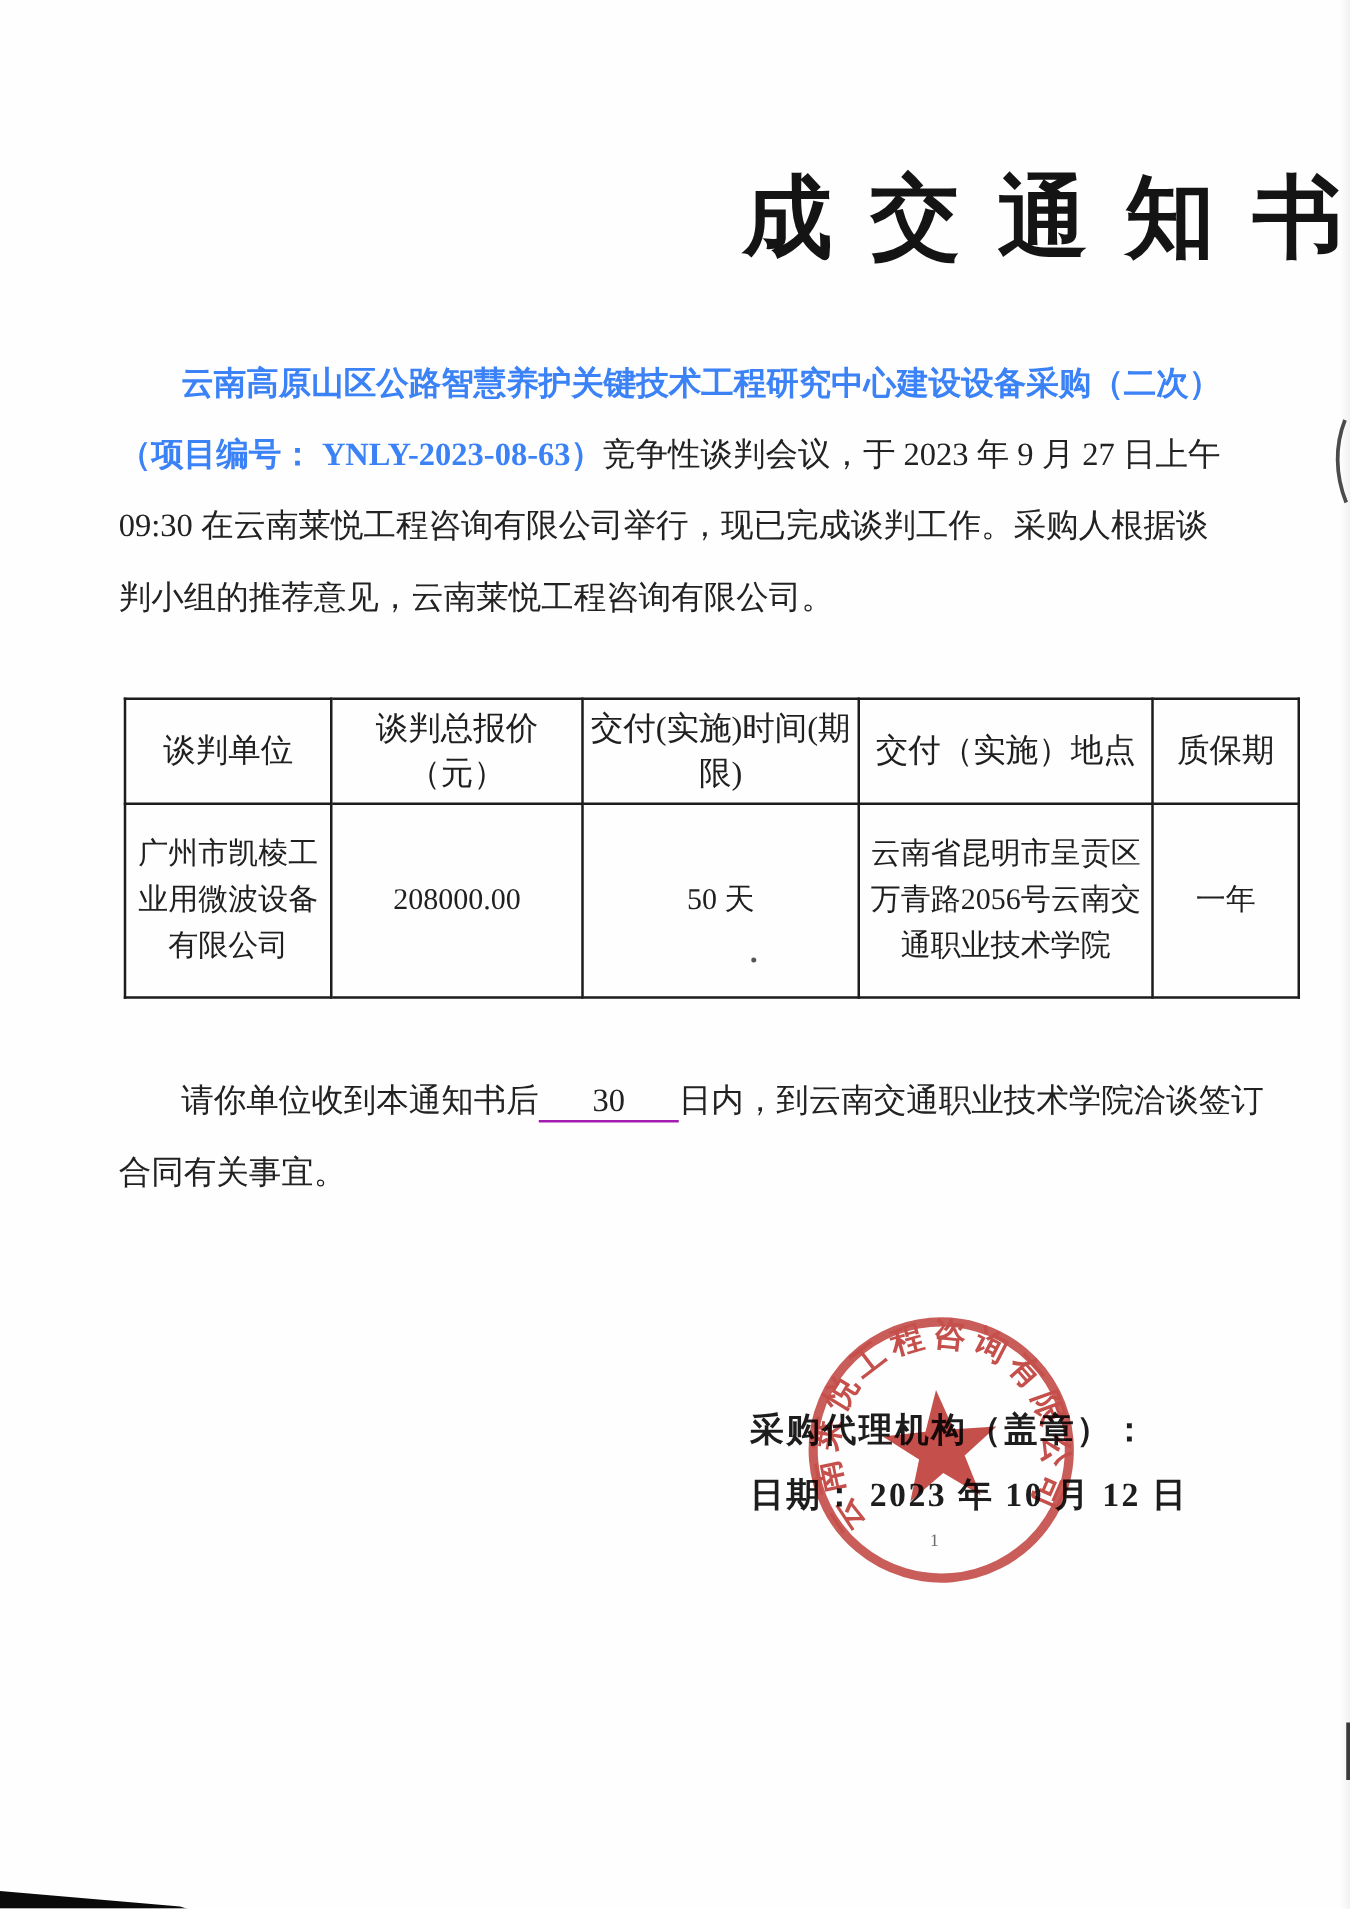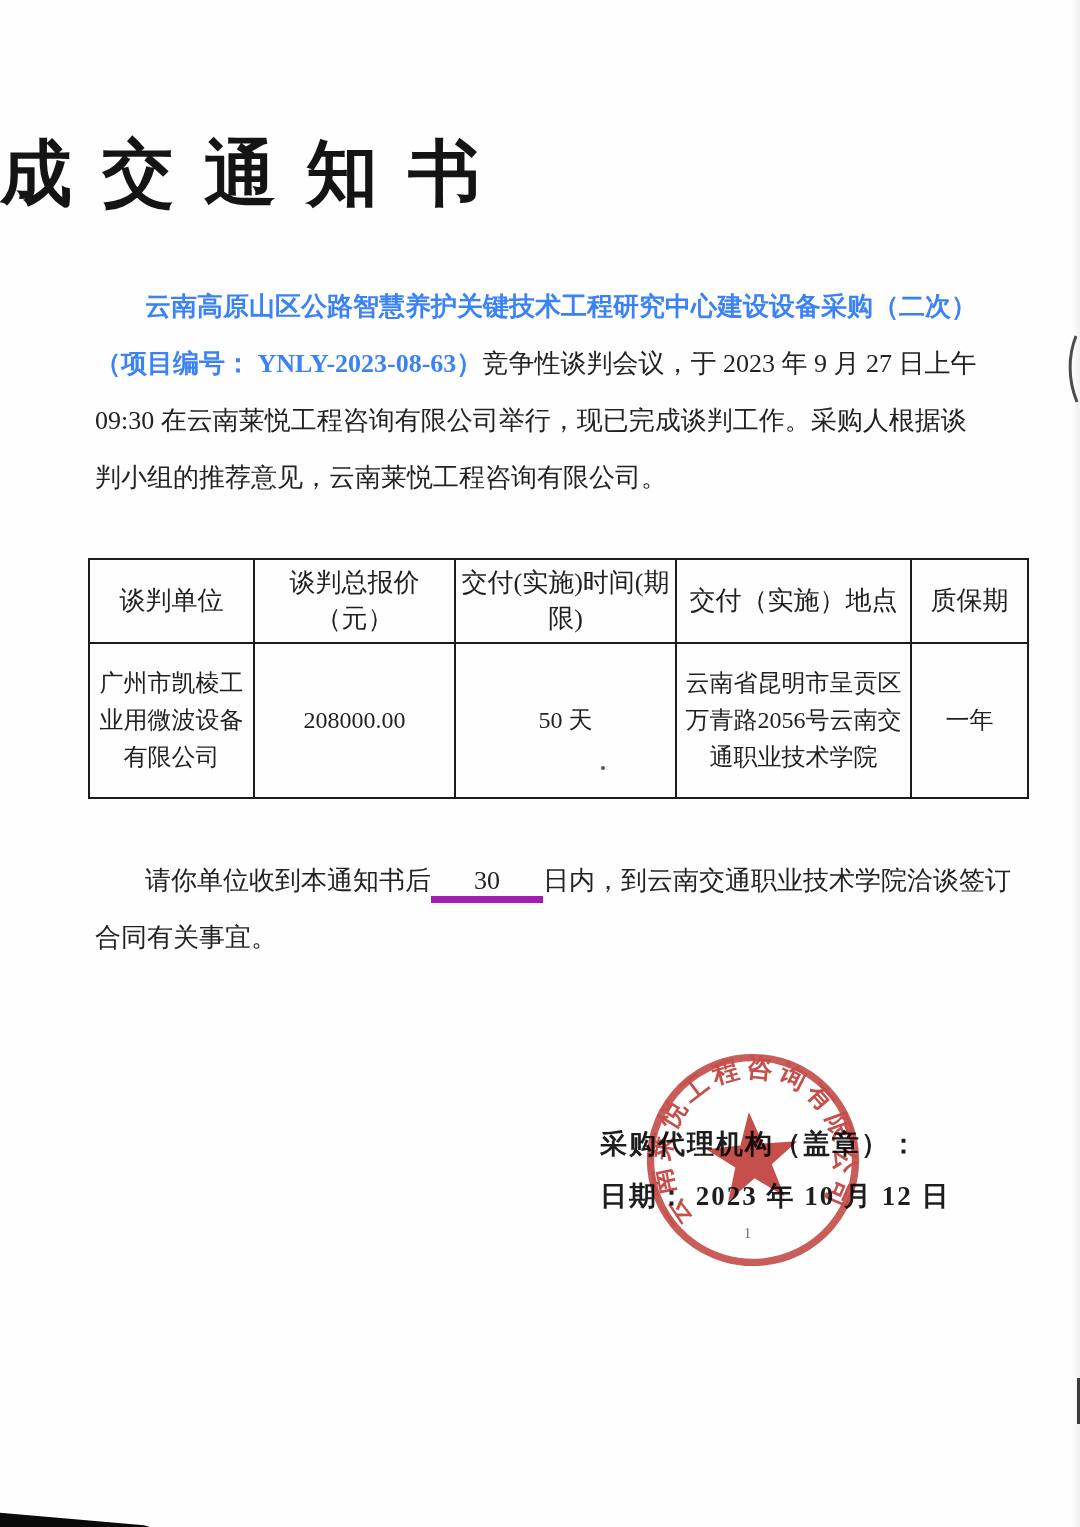--- a/index.html
+++ b/index.html
@@ -15,21 +15,21 @@
     position:absolute;inset:0;
     background:#fefefe;
   }
   
   .edge-shade{
     position:absolute;top:0;right:0;width:8px;height:100%;
     background:linear-gradient(to right, rgba(0,0,0,0), rgba(0,0,0,0.05));
   }
   .doc-title{
     position:absolute;top:126px;left:0;width:100%;
-    margin:0;text-align:left;
+    margin:0;text-align:right;
     font-size:72px;font-weight:900;letter-spacing:6px;
     color:#141414;
   }
   .addressee{
     position:absolute;top:224px;left:158px;
     font-size:27px;font-weight:bold;color:#1a1a1a;
     white-space:nowrap;
   }
   .addressee .addr-name{
     border-bottom:3px solid #222;
@@ -40,26 +40,26 @@
   .notice{top:852px;}
   .line{
     height:57px;line-height:57px;
     font-size:26px;color:#222;
     white-space:nowrap;
   }
   .bold{font-weight:bold;color:#3b82f6;}
   .indent{padding-left:50px;}
   .blank{
     display:inline-block;min-width:112px;
-    border-bottom:7px solid #a21caf;
+    border-bottom:2px solid #a21caf;
     text-align:center;line-height:30px;
     vertical-align:baseline;
   }
   table.award{
-    position:absolute;left:88px;top:558px;
+    position:absolute;left:99px;top:558px;
     border-collapse:collapse;
     table-layout:fixed;
     width:889px;
   }
   table.award th, table.award td{
     border:2px solid #1c1c1c;
     text-align:center;vertical-align:middle;
     padding:2px 4px;
     font-weight:normal;
     color:#1f1f1f;

